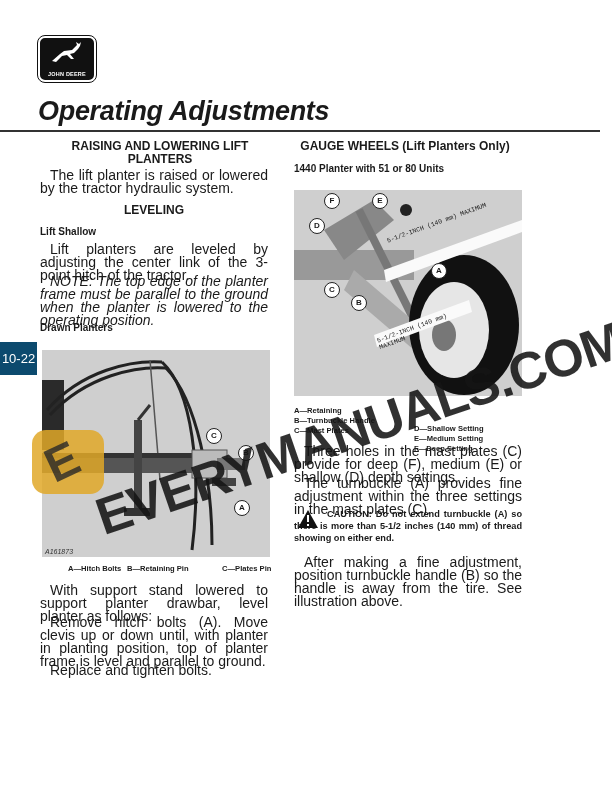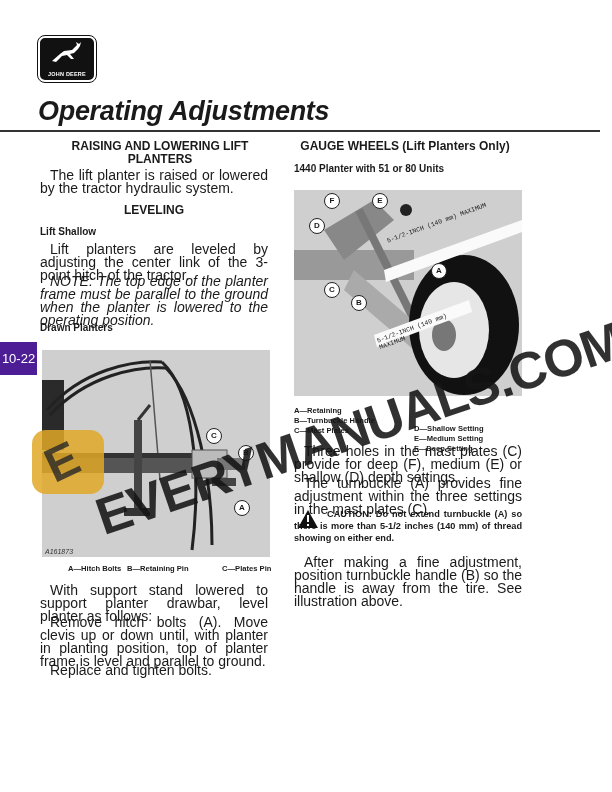--- a/index.html
+++ b/index.html
@@ -7,21 +7,21 @@
   .abs{position:absolute;}
   .logo{left:38px;top:36px;width:54px;height:42px;background:#111;border-radius:7px;border:2px solid #fff;outline:1px solid #111;}
   .logo svg{position:absolute;left:10px;top:3px;}
   .logo .lt{position:absolute;left:0;right:0;bottom:3px;text-align:center;color:#fff;font-size:5.5px;font-weight:bold;letter-spacing:0.2px;}
   .title{left:38px;top:96px;font-size:27px;font-weight:bold;letter-spacing:-0.3px;font-style:italic;}
   .rule{left:0;top:130px;width:600px;height:2px;background:#333;}
   .h2c{font-weight:bold;font-size:12px;text-align:center;line-height:13px;}
   .h3{font-weight:bold;font-size:10px;}
   .p{font-size:14px;line-height:13px;text-align:justify;text-indent:10px;}
   .it{font-style:italic;}
-  .tab{left:0;top:342px;width:37px;height:33px;background:#4c1d95;color:#fff;font-size:13px;line-height:33px;text-align:center;}
+  .tab{left:0;top:342px;width:37px;height:33px;background:#0c4a6e;color:#fff;font-size:13px;line-height:33px;text-align:center;}
   .photo{background:#cfcfcf;overflow:hidden;}
   .cap{font-size:7.6px;font-weight:bold;line-height:10px;}
   .callout{width:14px;height:14px;border-radius:50%;border:1px solid #222;background:#fff;font-size:8px;font-weight:bold;text-align:center;line-height:14px;position:absolute;}
   .wm{position:absolute;font-size:52px;font-weight:bold;color:rgba(20,20,20,0.88);transform-origin:left top;letter-spacing:-1px;white-space:nowrap;}
   .wmlogo{position:absolute;left:32px;top:430px;width:72px;height:64px;background:rgba(224,168,40,0.85);border-radius:14px;}
 </style>
 </head>
 <body>
 
 <div class="abs logo">

